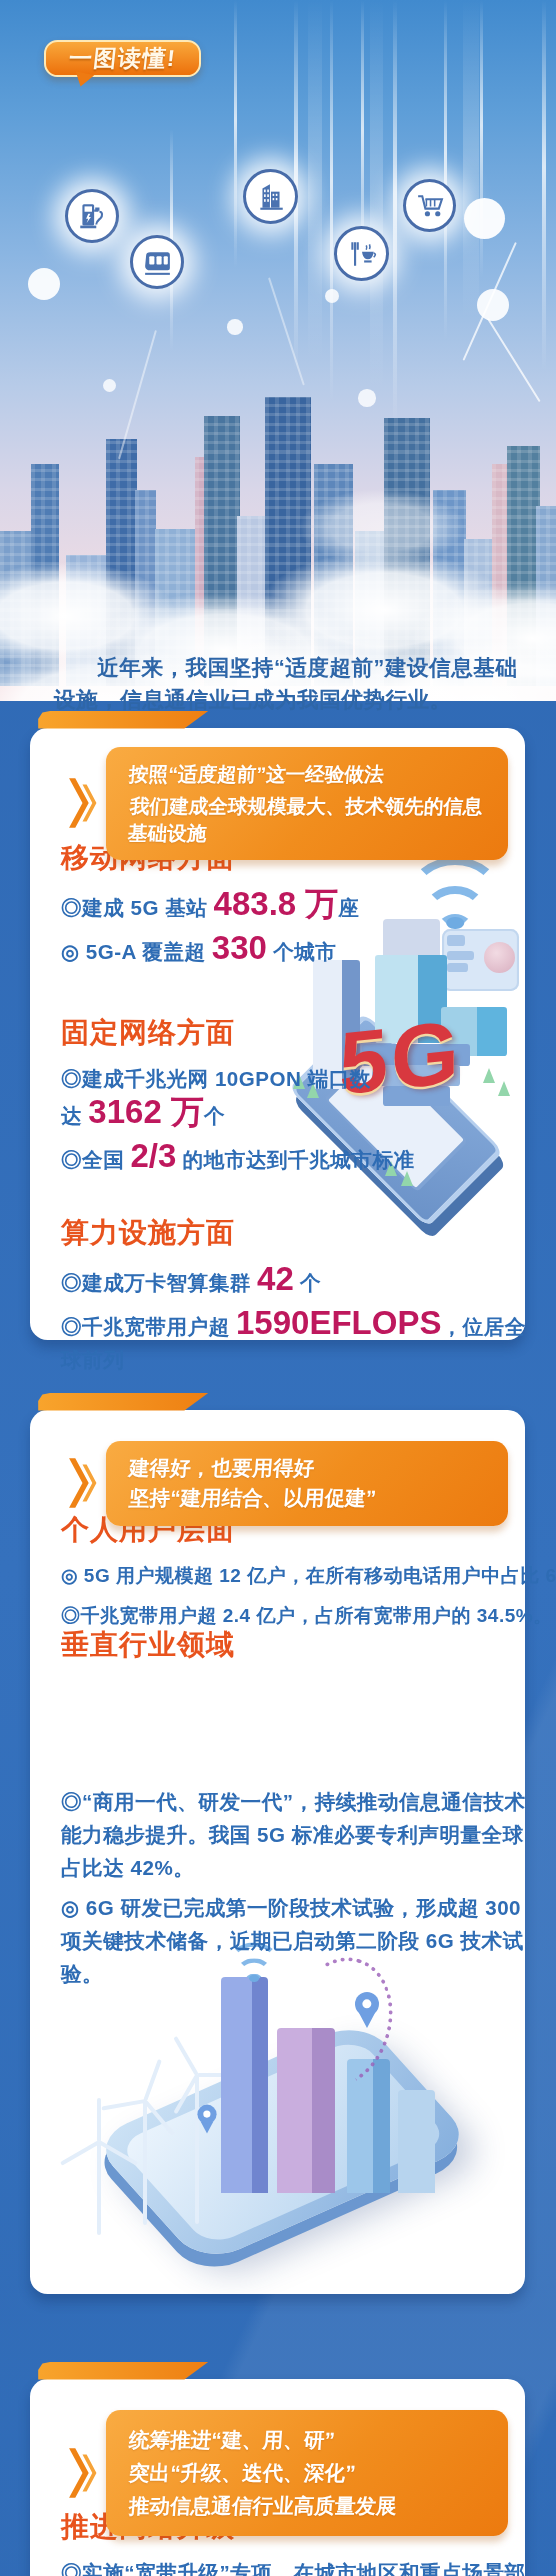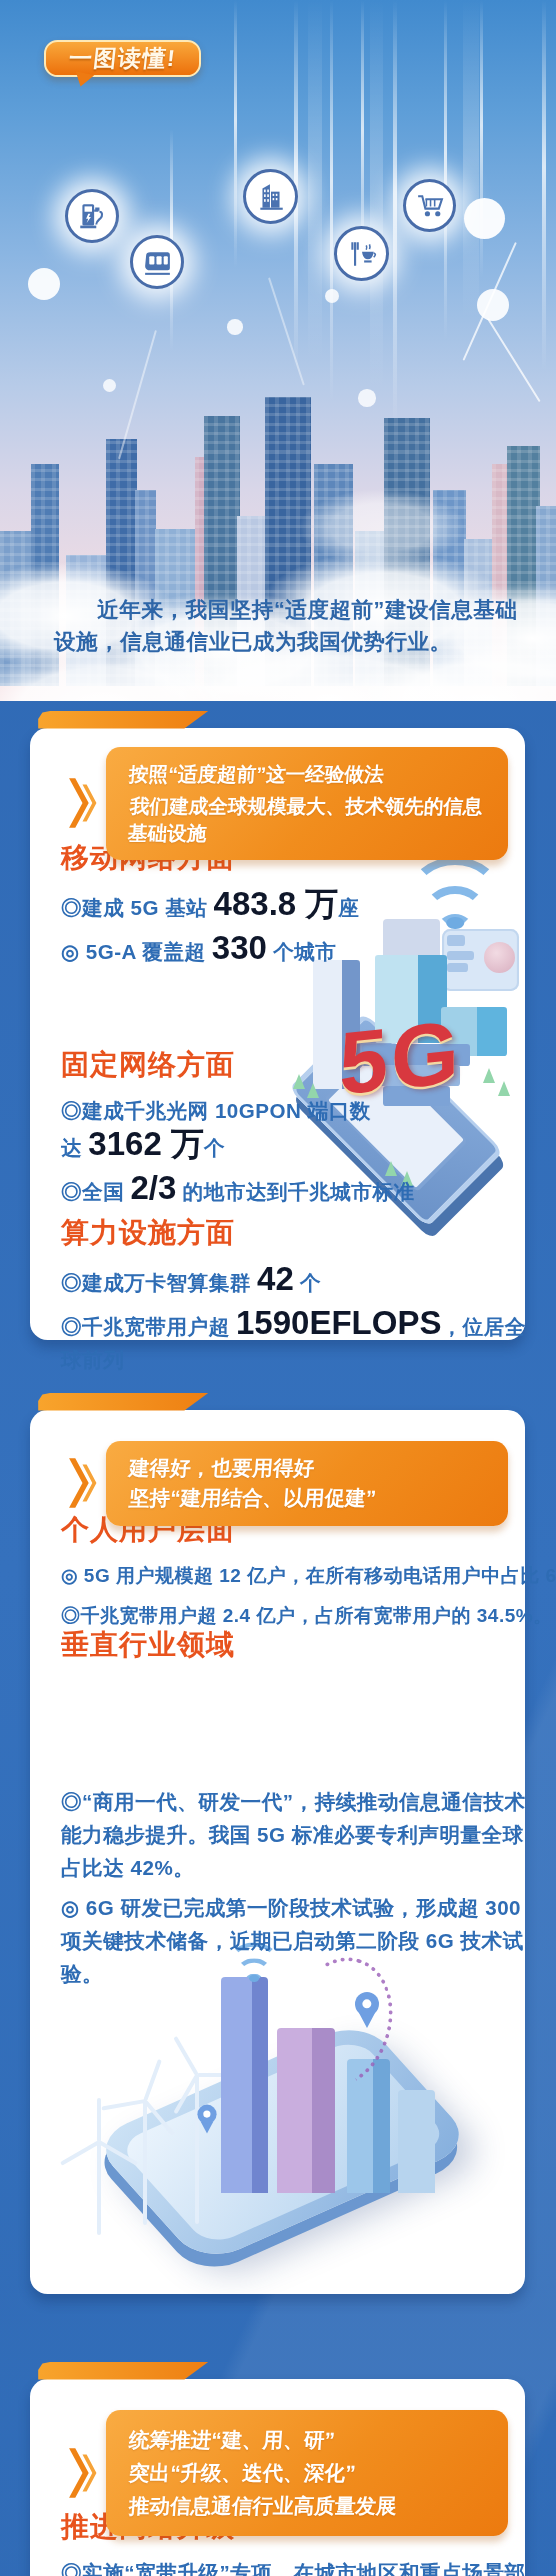--- a/index.html
+++ b/index.html
@@ -39,21 +39,21 @@
   .badge-text{color:#fff8e8;font-size:23px;font-weight:bold;transform:skewX(-6deg);letter-spacing:1.5px;
     text-shadow:0 1.5px 1.5px rgba(150,70,0,.45);}
 
   
   .oval{position:absolute;background:#fff;border:3.1px solid #486ca9;border-radius:50%;
     display:flex;align-items:center;justify-content:center;z-index:4;
     box-shadow:0 0 24px 11.3px rgba(255,255,255,.85);}
   .oval svg{display:block;}
 
   
-  .intro{position:absolute;left:54px;top:572px;width:464px;z-index:5;
+  .intro{position:absolute;left:54px;top:630px;width:464px;z-index:5;
     font-size:21.6px;line-height:32px;font-weight:bold;color:#2e66a8;text-indent:2em;letter-spacing:0.5px;}
 
   
   .card{position:absolute;left:30px;width:495px;background:#fff;border-radius:17.5px;
     box-shadow:0 7.2px 11.3px rgba(15,45,95,.30);}
   .card-tab{position:absolute;top:-17px;left:8.2px;width:170px;height:17.5px;
     background:linear-gradient(90deg,#f8a42c,#ee7f12);
     clip-path:polygon(0 45%,2.5% 8%,7% 0,100% 0,86% 100%,0 100%);}
   #card1{top:728px;height:612px;}
   #card2{top:1410px;height:884px;}
@@ -67,21 +67,21 @@
   .banner .bl{font-weight:bold;transform:skewX(-4deg);text-shadow:0 1px 1.5px rgba(160,75,0,.25);}
   .bl-sm{font-size:19.6px;line-height:28px;}
   .bl-lg{font-size:19.6px;line-height:27px;margin-top:5.2px;}
   #card2 .bl-sm,#card2 .bl-lg{font-size:20.6px;line-height:30px;margin-top:0;}
   #card3 .bl-sm,#card3 .bl-lg{font-size:20.6px;line-height:33px;margin-top:0;}
   .chev{position:absolute;left:-39px;top:50%;transform:translateY(-50%);width:31px;height:54px;}
 
   .sec{position:absolute;left:31px;width:469px;z-index:2;}
   .sec-title{margin:0 0 10.3px 0;font-size:28px;font-weight:bold;color:#e8531d;letter-spacing:1px;}
   .item{margin:0 0 7.2px 0;font-size:20.6px;line-height:33px;color:#2e6cb4;font-weight:bold;letter-spacing:0.5px;}
-  .item .hl{font-size:33px;color:#0f172a;line-height:1;font-weight:bold;letter-spacing:0;}
+  .item .hl{font-size:33px;color:#be185d;line-height:1;font-weight:bold;letter-spacing:0;}
   .item.narrow{width:330px;}
   .item.tight{font-size:19px;white-space:nowrap;}
 
   
   .city1{position:absolute;left:247px;top:124px;width:247px;height:402px;z-index:1;}
   .wifi3d{position:absolute;left:129px;top:5.2px;width:98px;height:77px;}
   .wifi3d i{position:absolute;left:50%;bottom:0;transform:translateX(-50%);border:8.2px solid transparent;
     border-top:8.2px solid #85b9e9;border-radius:50%;}
   .wifi3d .w1{width:93px;height:77px;}
   .wifi3d .w2{width:64px;height:54px;bottom:-6.2px;}
@@ -275,21 +275,21 @@
       <div class="bl bl-sm">按照“适度超前”这一经验做法</div>
       <div class="bl bl-lg">我们建成全球规模最大、技术领先的信息基础设施</div>
     </div>
 
     <div class="sec" style="top:111px;">
       <h2 class="sec-title">移动网络方面</h2>
       <p class="item"><span>◎建成 5G 基站 </span><span class="hl">483.8 万</span><span>座</span></p>
       <p class="item"><span>◎ 5G-A 覆盖超 </span><span class="hl">330</span><span> 个城市</span></p>
     </div>
 
-    <div class="sec" style="top:286px;margin-top:32px;">
+    <div class="sec" style="top:286px;">
       <h2 class="sec-title">固定网络方面</h2>
       <p class="item narrow"><span>◎建成千兆光网 10GPON 端口数达 </span><span class="hl">3162 万</span><span>个</span></p>
       <p class="item"><span>◎全国 </span><span class="hl">2/3</span><span> 的地市达到千兆城市标准</span></p>
     </div>
 
     <div class="sec" style="top:486px;">
       <h2 class="sec-title">算力设施方面</h2>
       <p class="item"><span>◎建成万卡智算集群 </span><span class="hl">42</span><span> 个</span></p>
       <p class="item"><span>◎千兆宽带用户超 </span><span class="hl">1590EFLOPS</span><span>，位居全球前列</span></p>
     </div>

